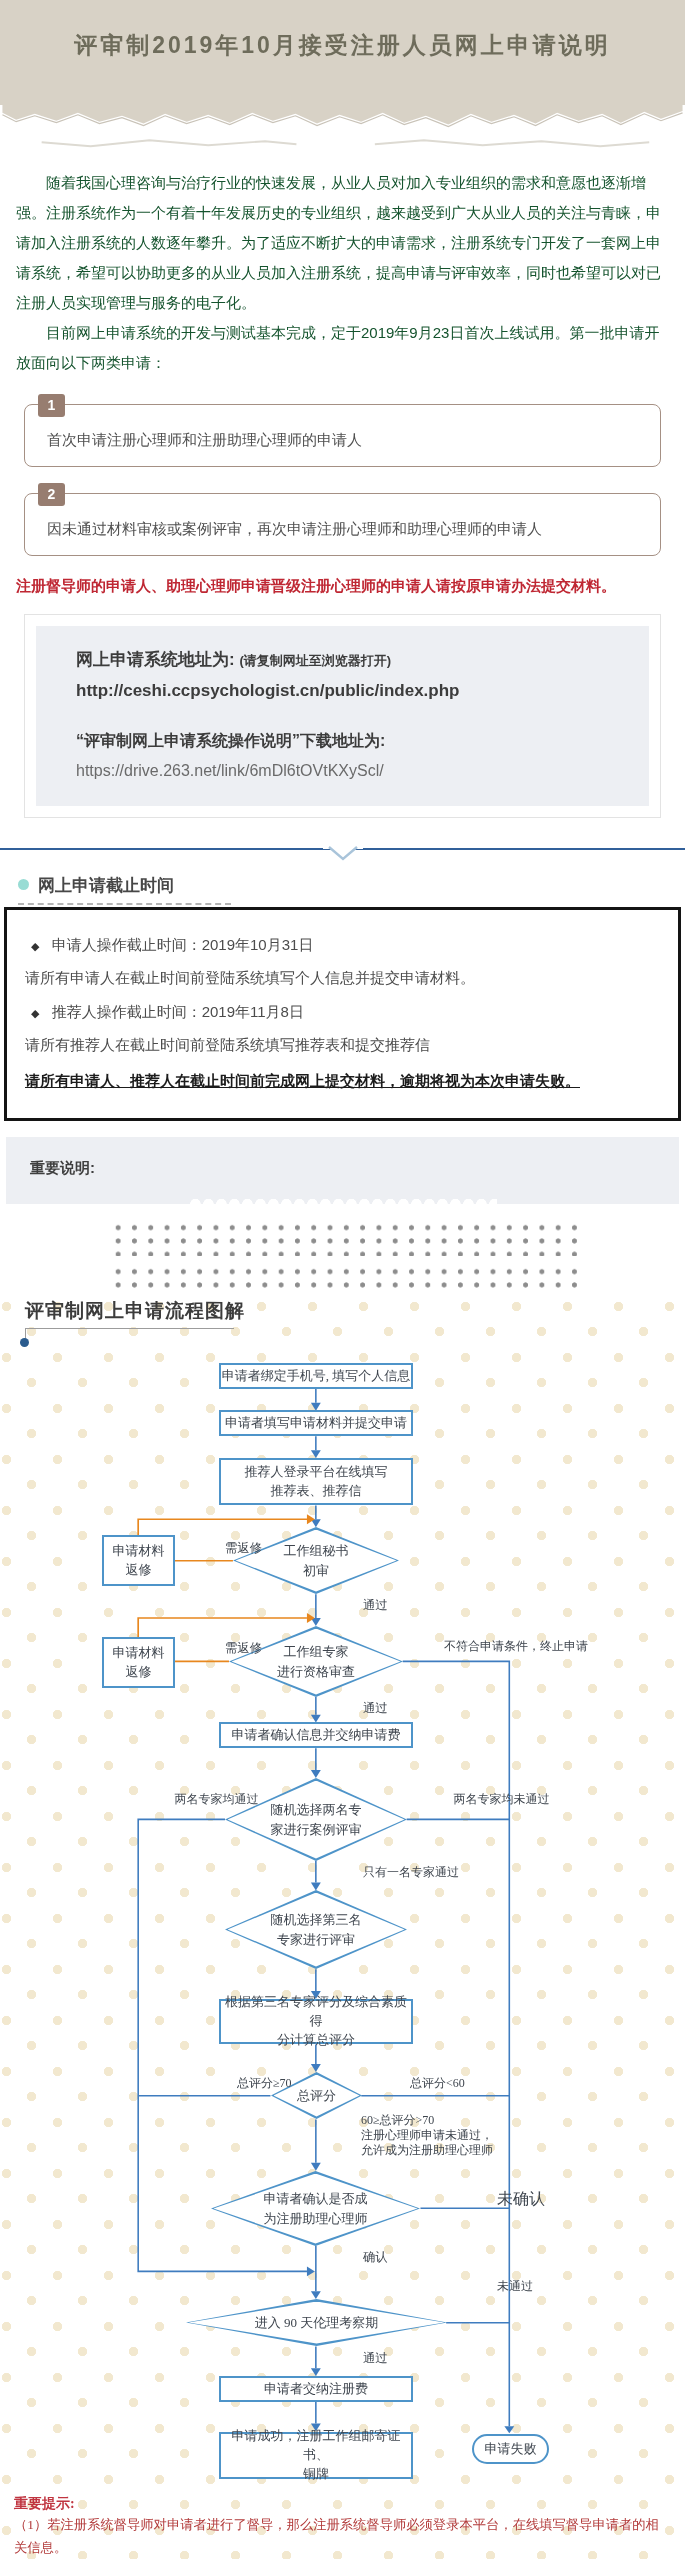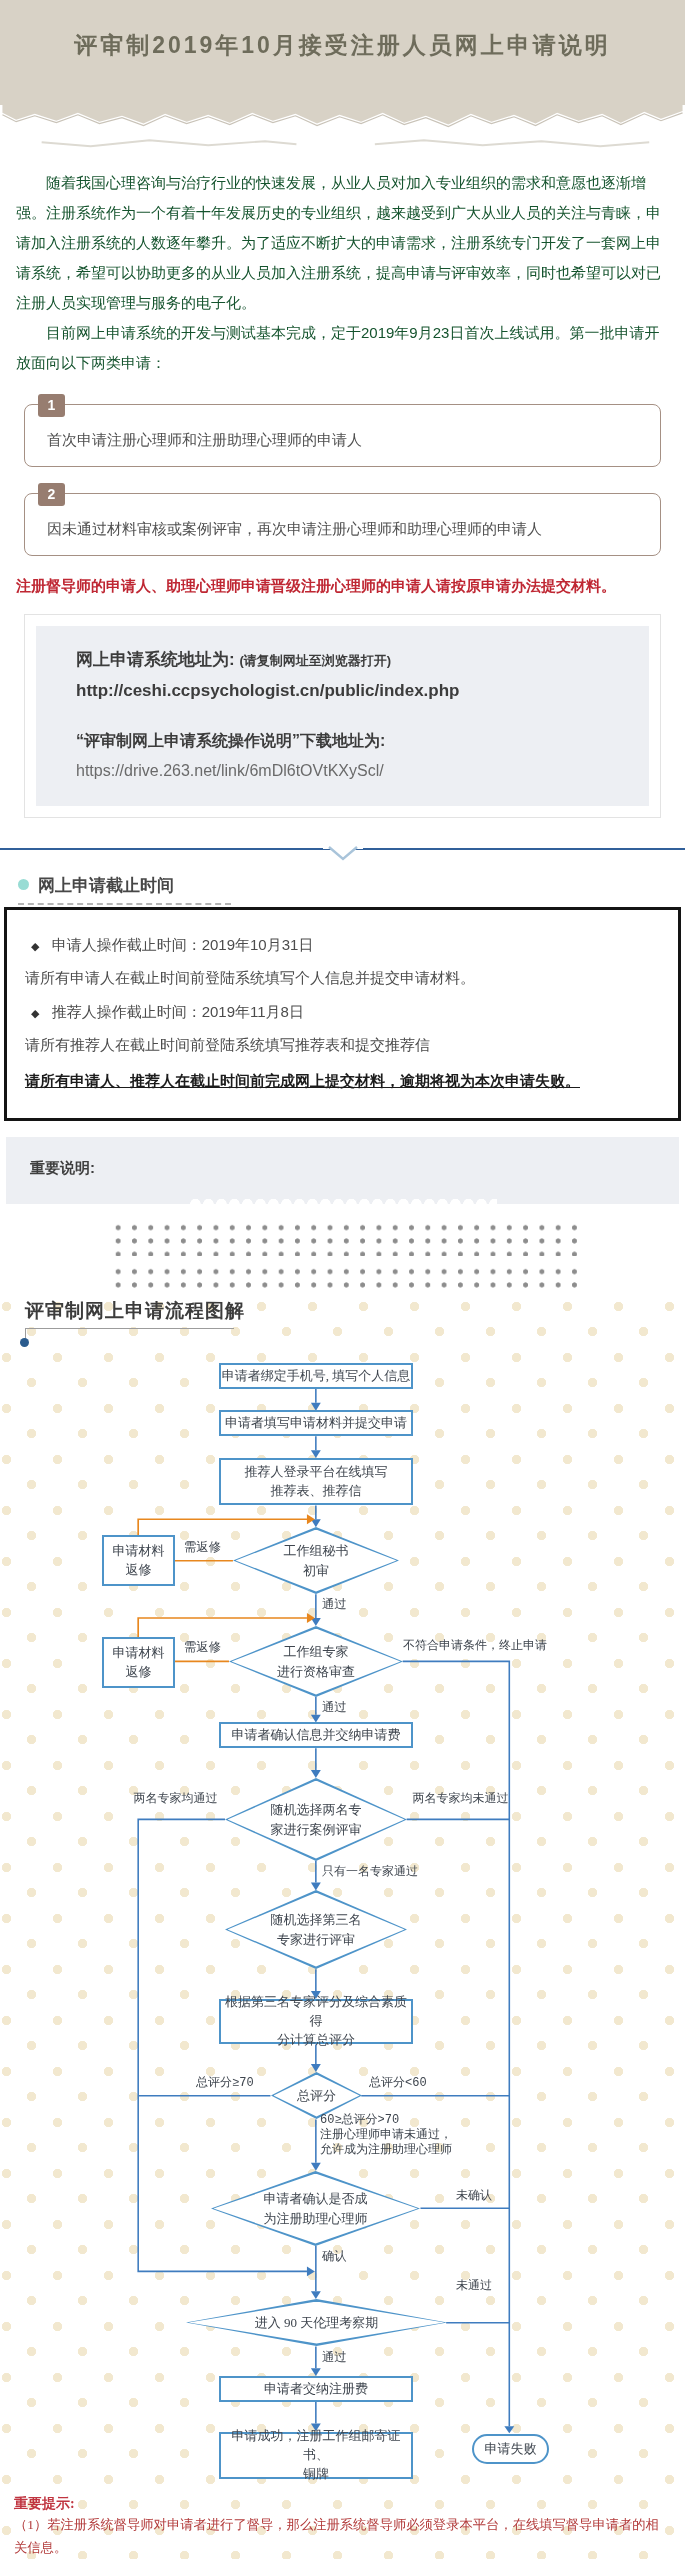--- a/index.html
+++ b/index.html
@@ -71,22 +71,22 @@
   .flowchart{position:relative;width:685px;height:1136px;}
   .flowchart svg.wires{position:absolute;left:0;top:0;z-index:1;}
   .fnode{position:absolute;z-index:2;border:2px solid #4e94c9;background:#fff;color:#3e454e;
          font-family:"Liberation Serif",serif;font-size:13px;line-height:1.45;
          display:flex;align-items:center;justify-content:center;text-align:center;white-space:pre-line;}
   .fd{position:absolute;z-index:2;}
   .fd .dbg{position:absolute;inset:0;background:#4e94c9;clip-path:polygon(50% 0,100% 50%,50% 100%,0 50%);}
   .fd .dfg{position:absolute;inset:2.5px;background:#fff;clip-path:polygon(50% 0,100% 50%,50% 100%,0 50%);
            display:flex;align-items:center;justify-content:center;text-align:center;color:#3e454e;
            font-family:"Liberation Serif",serif;font-size:13px;line-height:1.5;white-space:pre-line;}
-  .flbl{position:absolute;z-index:2;color:#3e454e;font-family:Liberation Mono, monospace;
-        font-size:12.3px;line-height:1.3;white-space:pre-line;}
+  .flbl{position:absolute;z-index:2;color:#3e454e;font-family:Liberation Serif, serif;
+        font-size:12.3px;line-height:1.3;white-space:pre-line;padding-left:41px;}
   .flbl.c{text-align:center;}
   
   .tips{position:relative;z-index:2;margin:6px 14px 0;font-family:"Liberation Serif",serif;}
   .tips-title{font-size:14px;font-weight:bold;color:#c03540;}
   .tips-item{font-size:13.3px;color:#b23a3a;line-height:23px;}
 </style>
 </head>
 <body>
 
 <div class="page">
@@ -283,21 +283,21 @@
       <div class="flbl" style="left:403px;top:286px;width:168px;font-size:12px;">不符合申请条件，终止申请</div>
       <div class="flbl" style="left:322px;top:348px;">通过</div>
       <div class="flbl c" style="left:126px;top:439px;width:99px;font-size:12px;">两名专家均通过</div>
       <div class="flbl c" style="left:405px;top:439px;width:111px;font-size:12px;">两名专家均未通过</div>
       <div class="flbl" style="left:322px;top:512px;font-size:12px;">只有一名专家通过</div>
       <div class="flbl" style="left:196px;top:723px;font-size:12px;">总评分≥70</div>
       <div class="flbl" style="left:369px;top:723px;font-size:12px;">总评分&lt;60</div>
       <div class="flbl" style="left:320px;top:760px;width:158px;font-size:12px;line-height:15px;">60≥总评分&gt;70
 注册心理师申请未通过，
 允许成为注册助理心理师</div>
-      <div class="flbl" style="left:456px;top:836px;font-size:12px;">未确认</div>
+      <div class="flbl" style="left:456px;top:836px;font-size:16px;">未确认</div>
       <div class="flbl" style="left:322px;top:897px;">确认</div>
       <div class="flbl" style="left:456px;top:926px;font-size:12px;">未通过</div>
       <div class="flbl" style="left:322px;top:998px;">通过</div>
     </div>
 
     <div class="tips">
       <div class="tips-title">重要提示:</div>
       <div class="tips-item">（1）若注册系统督导师对申请者进行了督导，那么注册系统督导师必须登录本平台，在线填写督导申请者的相关信息。</div>
 
     </div>

